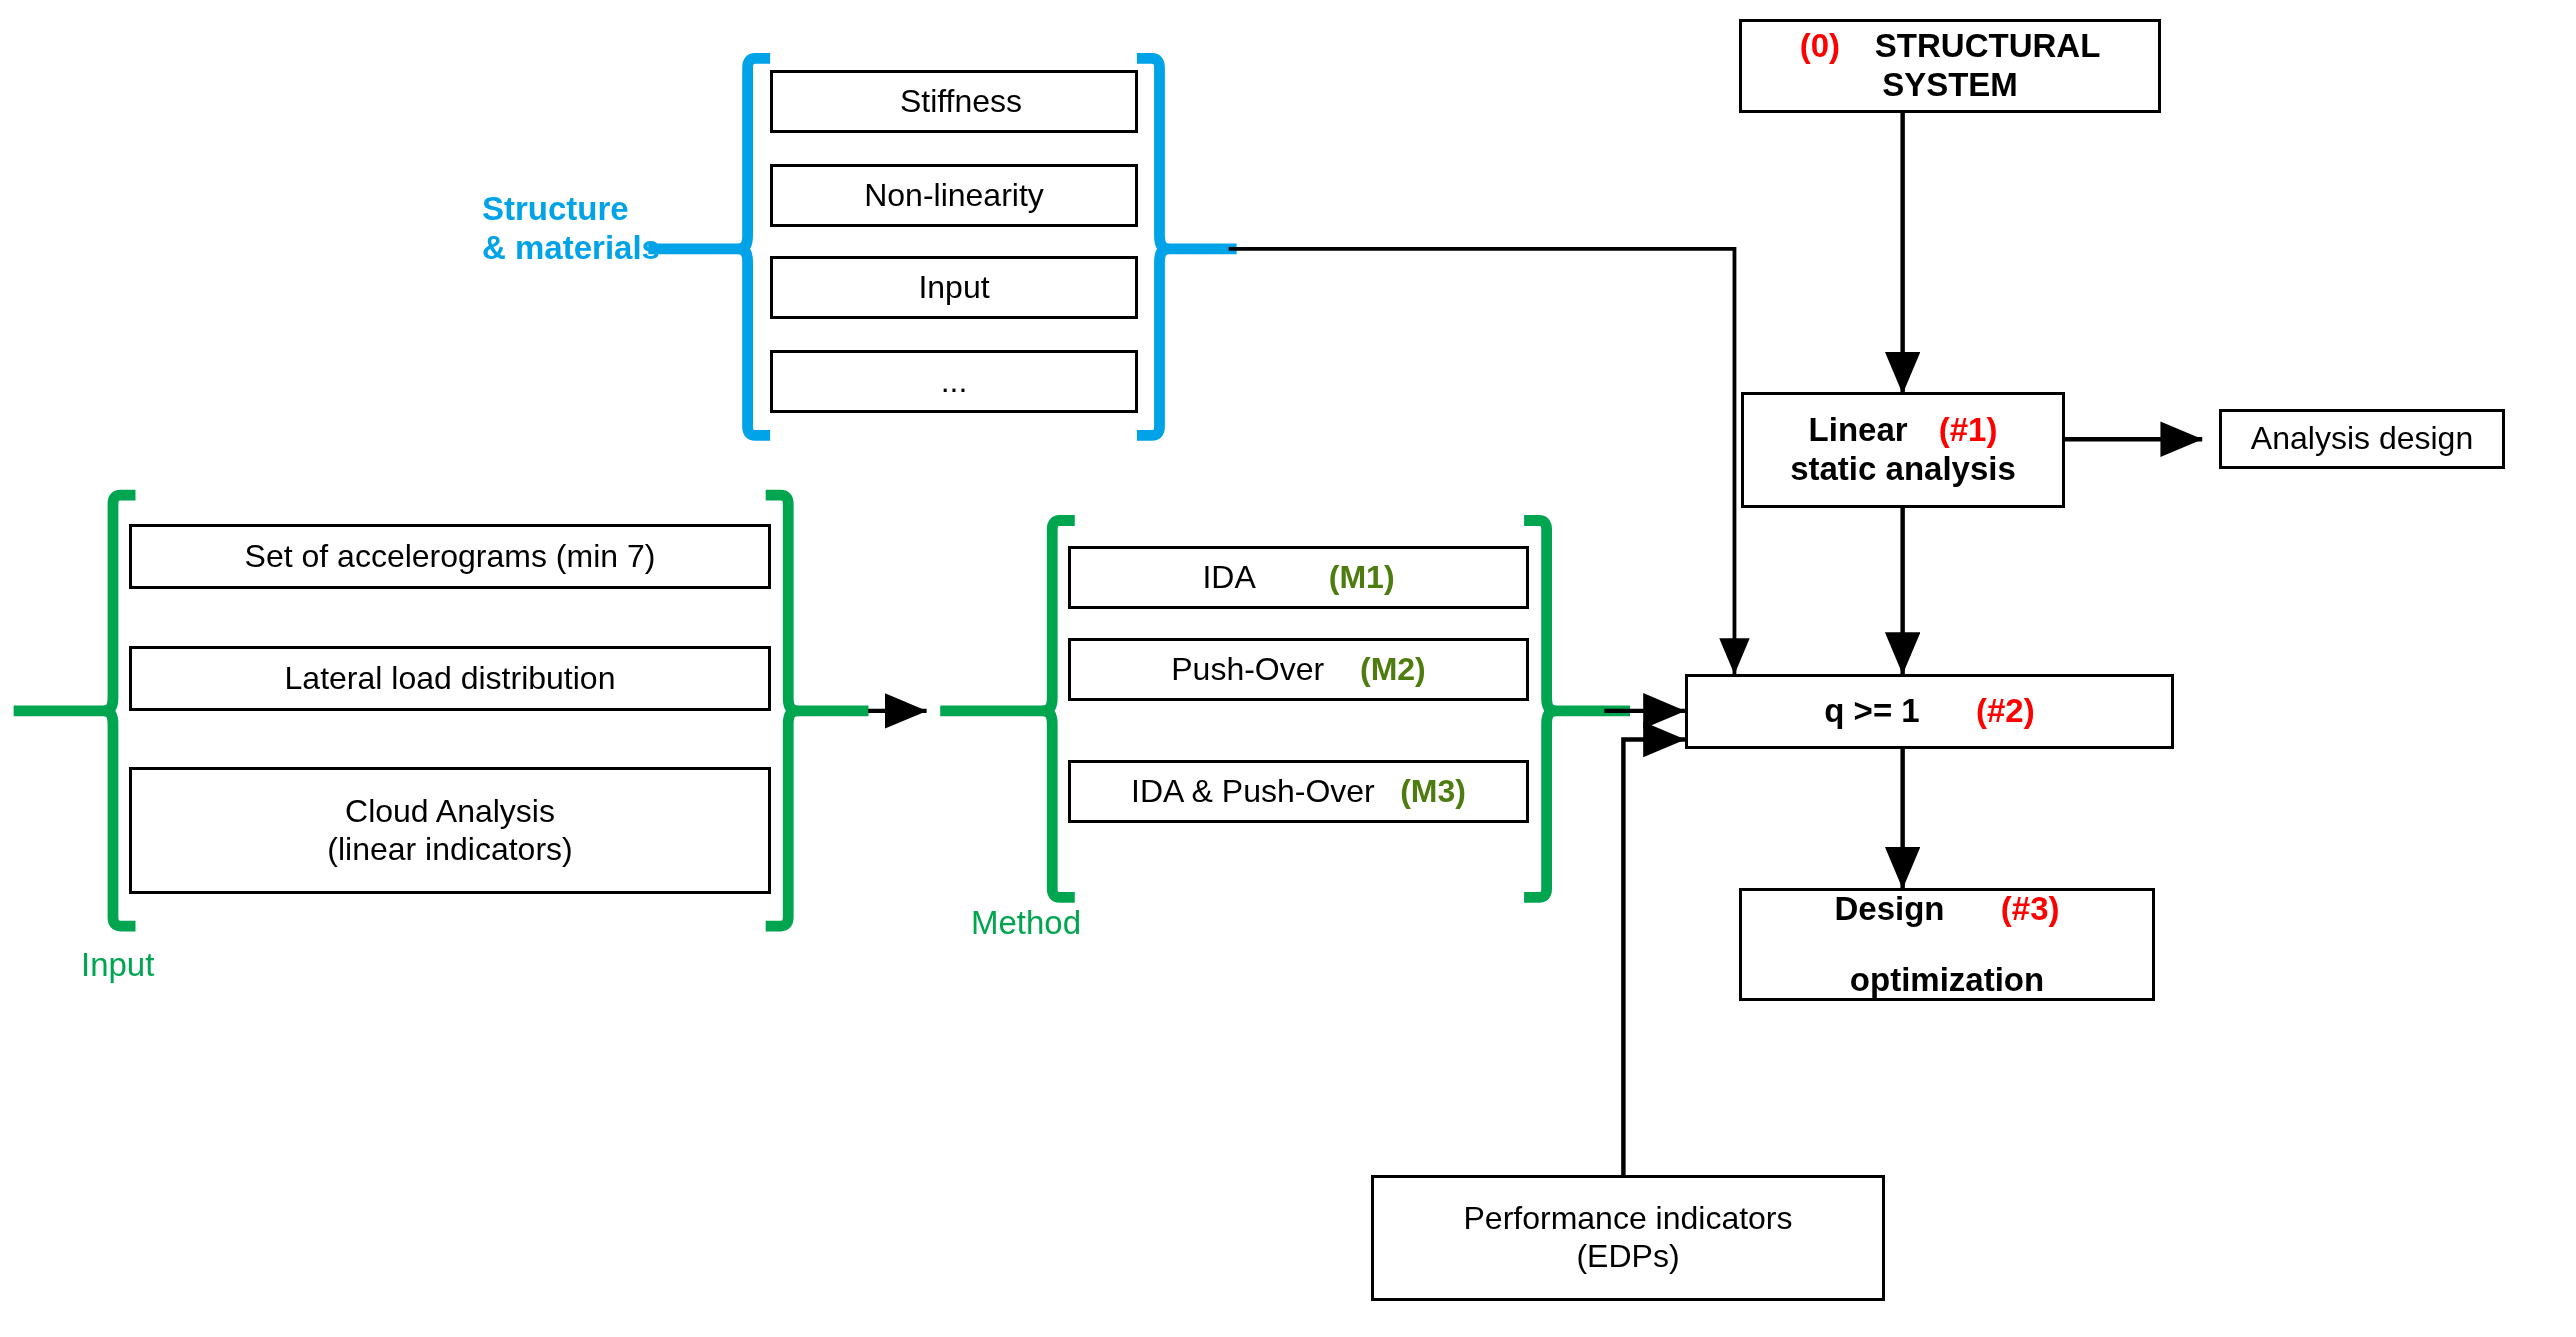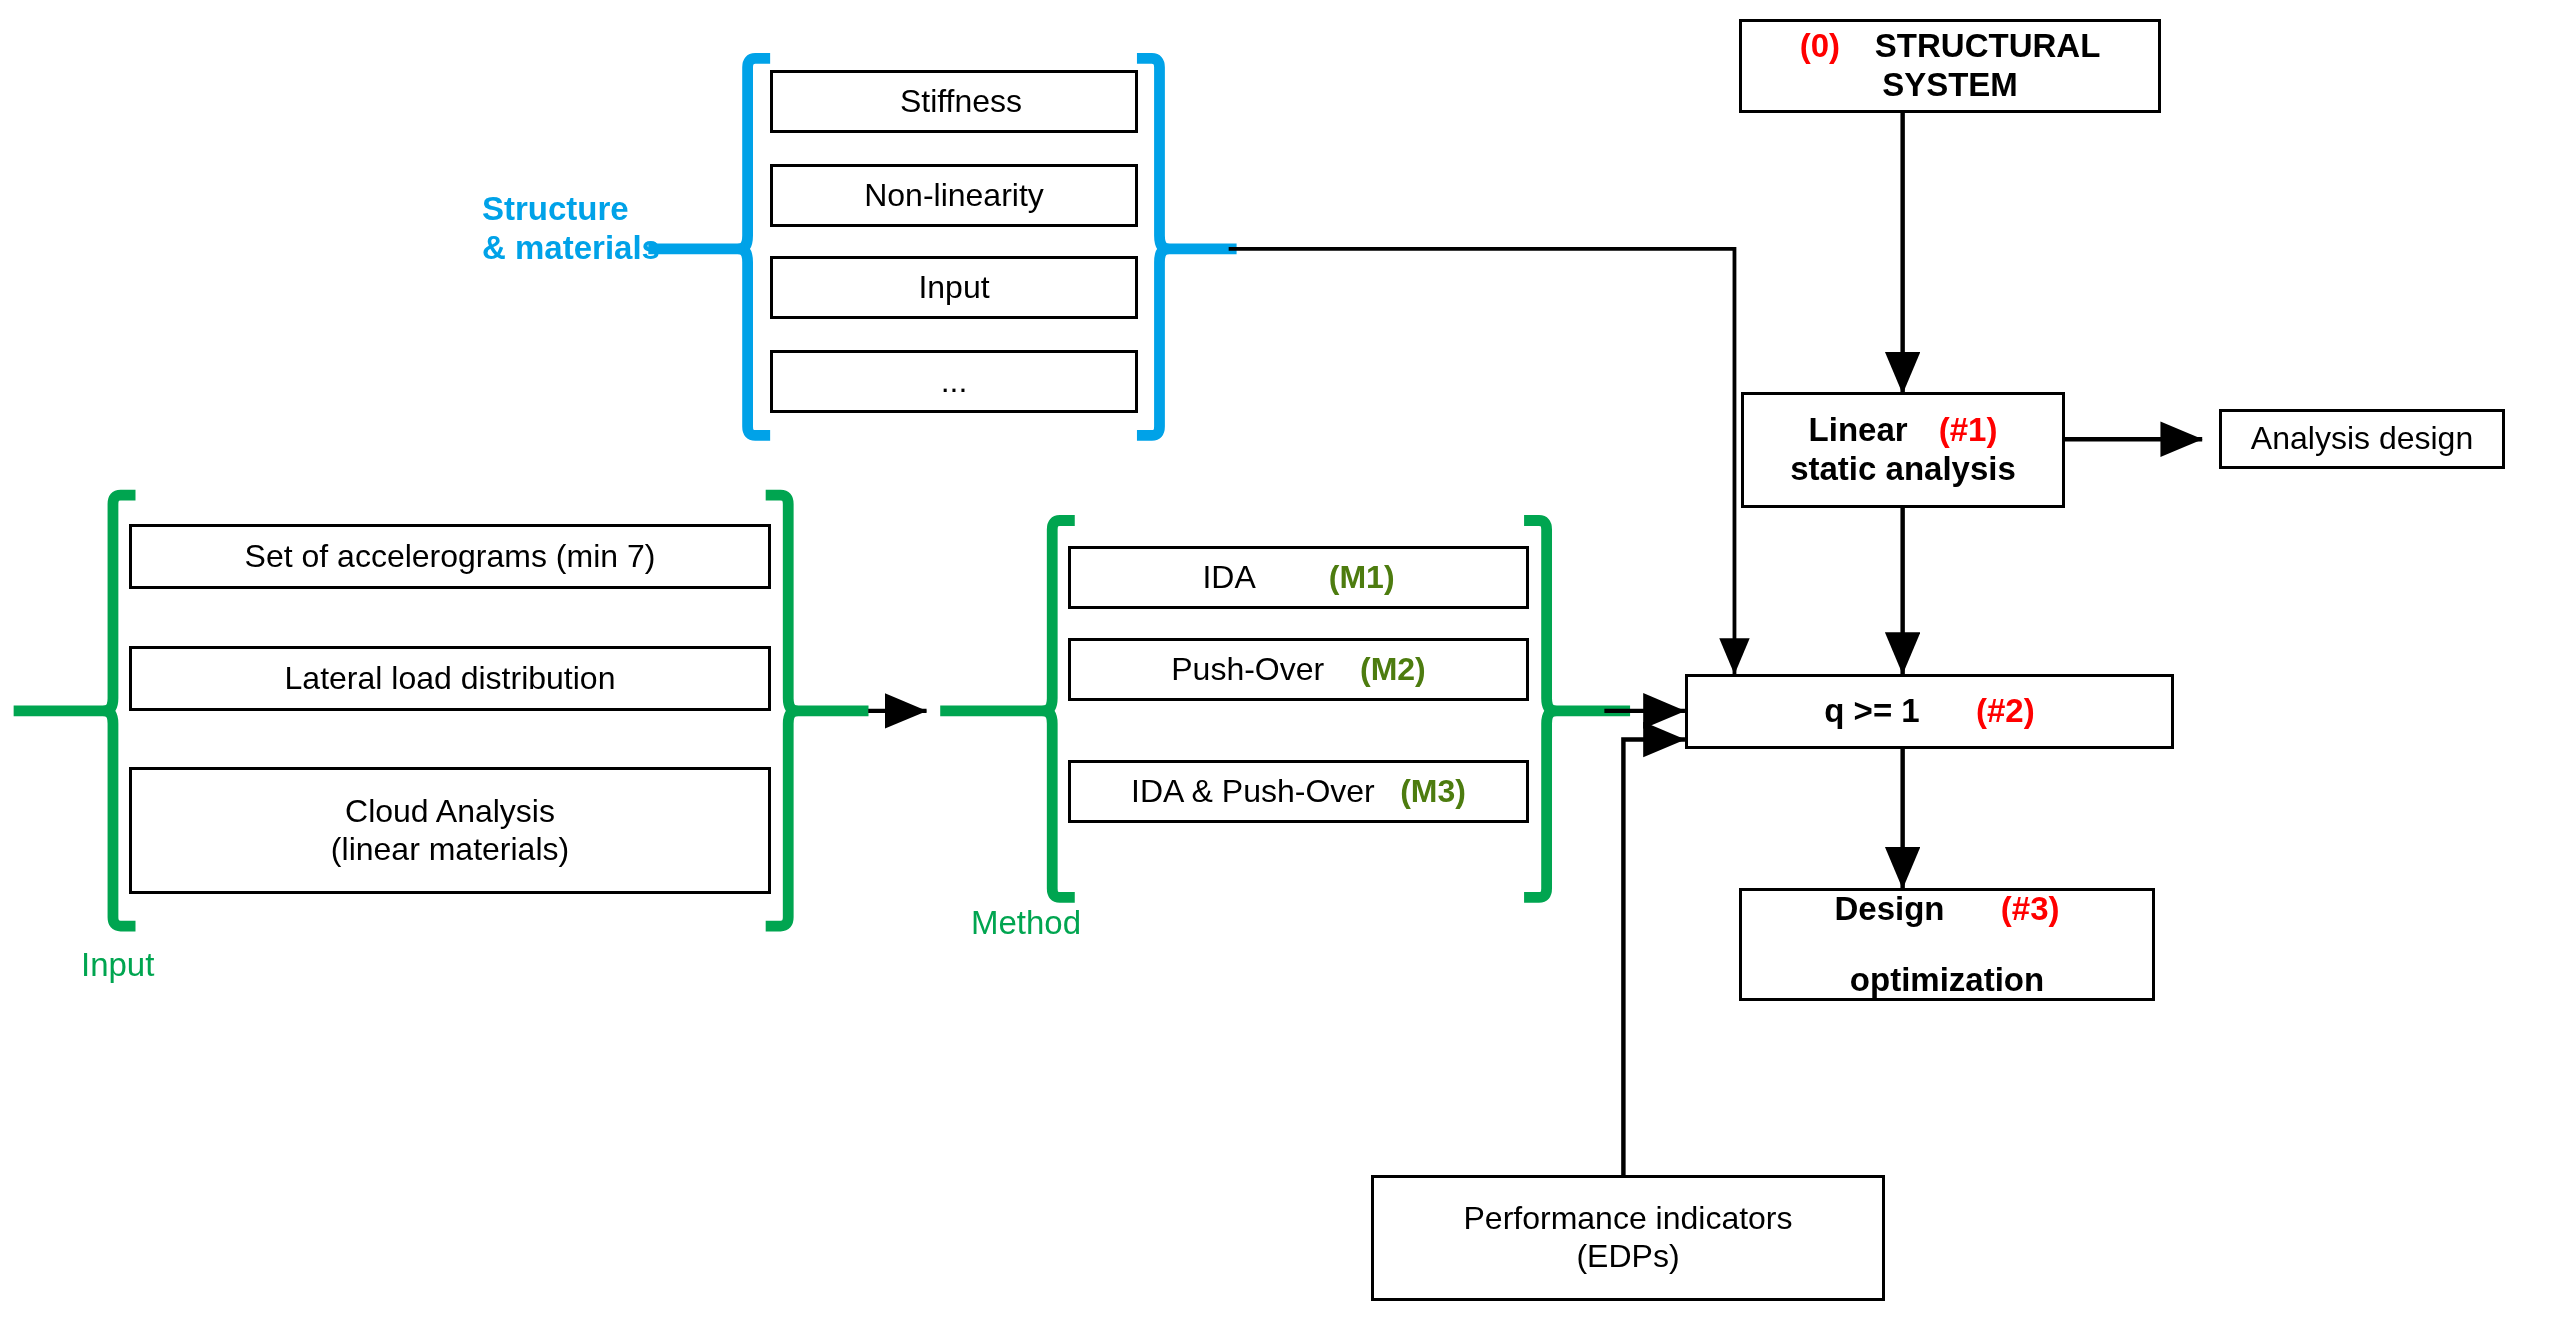--- a/index.html
+++ b/index.html
@@ -143,21 +143,21 @@
   </div>
 
   <div class="box b-norm" style="left:129px; top:524px; width:642px; height:65px; font-size:32px;">
     <span class="txt">Set of accelerograms (min 7)</span>
   </div>
   <div class="box b-norm" style="left:129px; top:646px; width:642px; height:65px; font-size:32px;">
     <span class="txt">Lateral load distribution</span>
   </div>
   <div class="box b-norm" style="left:129px; top:767px; width:642px; height:127px; font-size:32px; flex-direction:column;">
     <span class="txt">Cloud Analysis</span>
-    <span class="txt">(linear materials)</span>
+    <span class="txt">(linear indicators)</span>
   </div>
 
   <div class="box" style="left:1068px; top:546px; width:461px; height:63px; font-size:32px;">
     <span class="nowrap">
       <span class="b-norm">IDA</span>
       <span style="display:inline-block;width:57px;"></span>
       <span class="tag-green">(M1)</span>
     </span>
   </div>
   <div class="box" style="left:1068px; top:638px; width:461px; height:63px; font-size:32px;">

